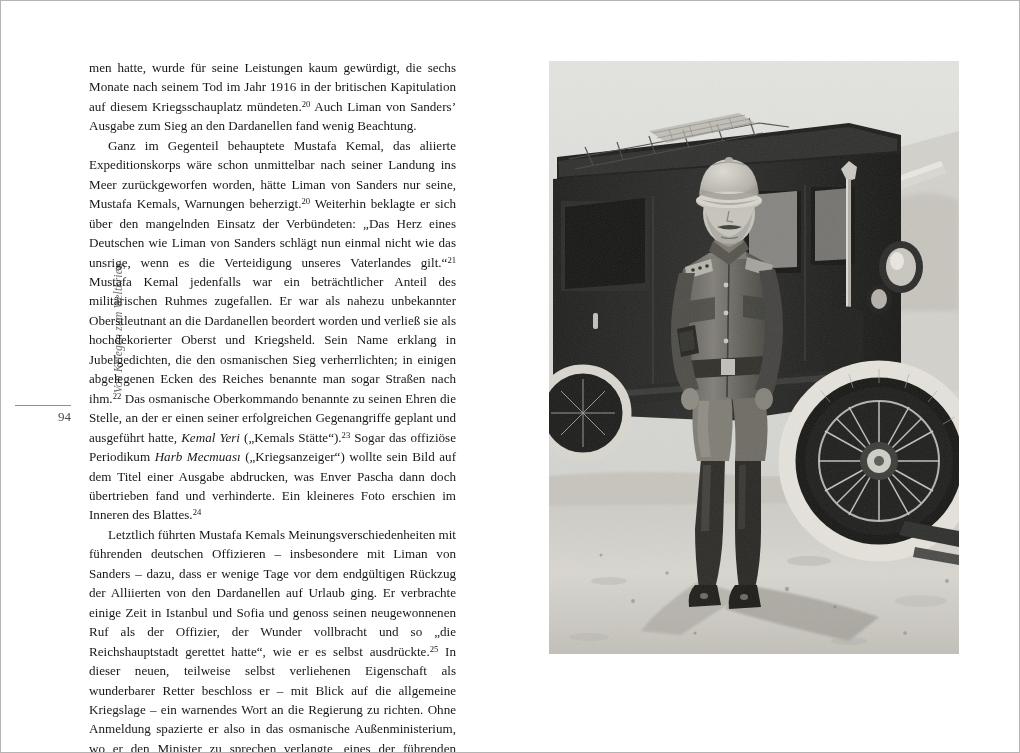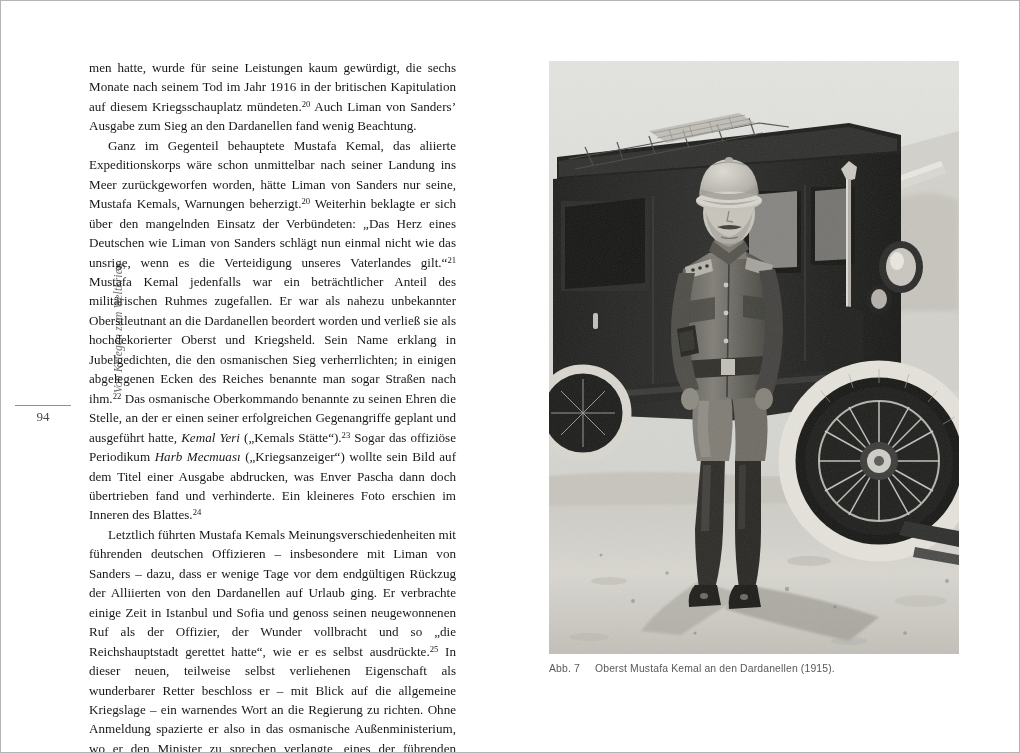--- a/index.html
+++ b/index.html
@@ -49,21 +49,21 @@
     top: 404px;
     width: 56px;
     height: 1px;
     background: #8f8f8f;
   }
   .folio {
     position: absolute;
     left: 0px;
     top: 408px;
     width: 56px;
-    text-align: center;
+    text-align: right;
     font-family: "Liberation Serif", serif;
     font-size: 13px;
     color: #4a4a4a;
   }
 
   
   .text-col {
     position: absolute;
     left: 88px;
     top: 57px;
@@ -383,18 +383,15 @@
           <circle cx="52" cy="494" r="1.5"></circle>
             <circle cx="286" cy="546" r="1.4"></circle>
           <circle cx="118" cy="512" r="1.7"></circle>
             <circle cx="398" cy="520" r="2"></circle>
         </g>
 
         <rect x="0" y="0" width="410" height="593" filter="url(#grain)" fill="none" opacity="0.5"></rect>
         <rect x="0" y="0" width="410" height="593" fill="#6e6c66" opacity="0.045"></rect>
       </svg>
     </div>
-    <figcaption class="caption">
-      <span class="cap-num">Abb. 7</span><span>Oberst Mustafa Kemal an den Dardanellen (1915).</span>
-    </figcaption>
   </figure>
 
 </div>
 
 </body></html>

